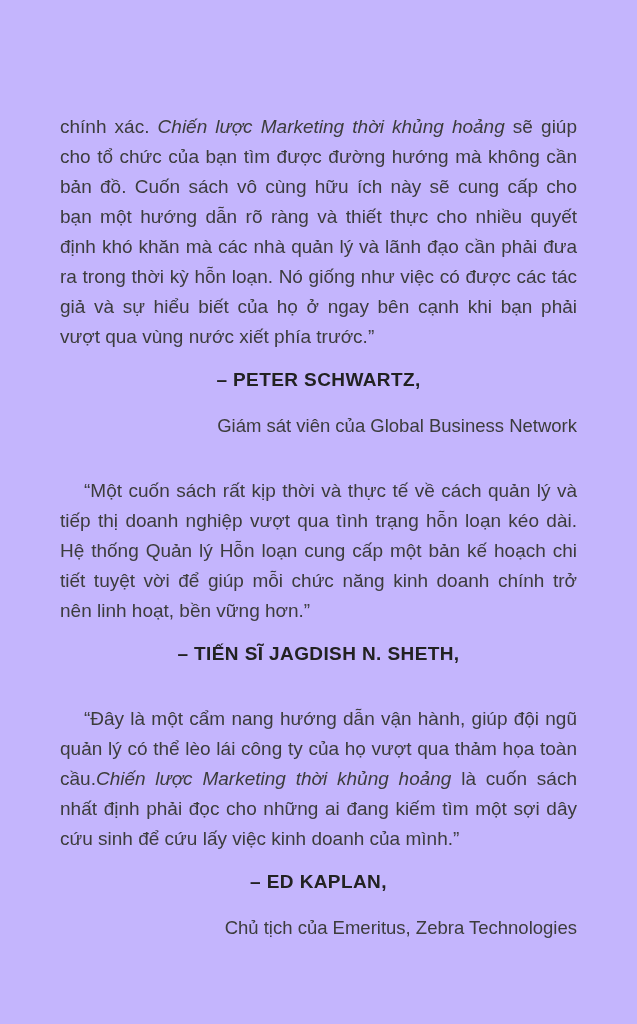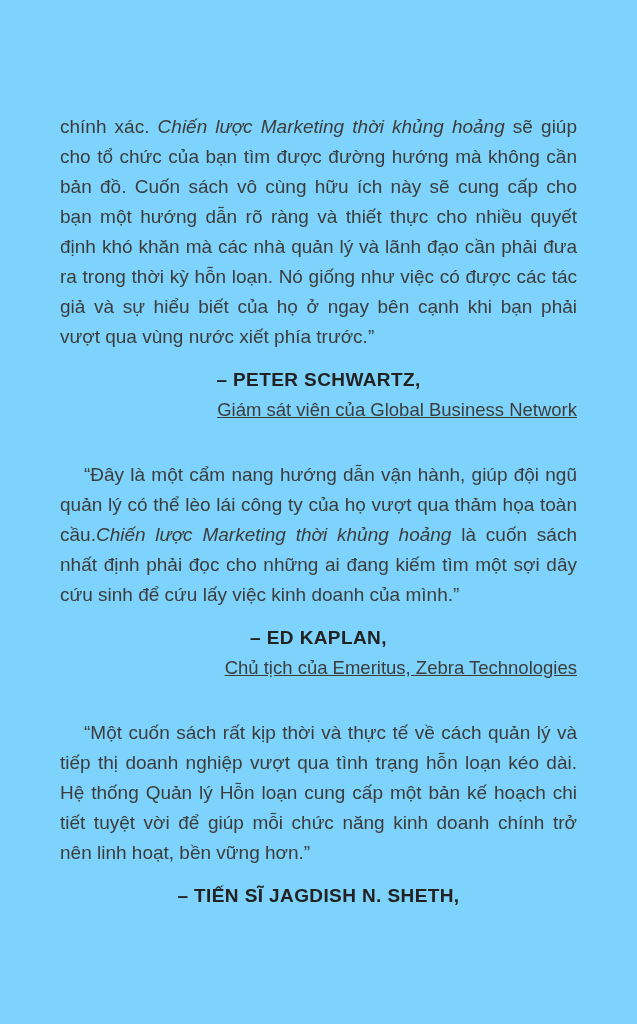--- a/index.html
+++ b/index.html
@@ -5,21 +5,21 @@
   html, body {
     margin: 0;
     padding: 0;
     background: #ffffff;
   }
   .page {
     position: relative;
     width: 637px;
     height: 1024px;
     box-sizing: border-box;
-    background: #7dd3fc;
+    background: #c4b5fd;
     padding: 112px 60px 0 60px;
     font-family: "Liberation Sans", "DejaVu Sans", sans-serif;
     color: #3c3c3c;
     overflow: hidden;
   }
   .testimonial {
     margin: 0 0 36px 0;
   }
   .quote {
     margin: 0;
@@ -37,44 +37,43 @@
   .attribution {
     margin: 14px 0 0 0;
     text-align: center;
     font-weight: bold;
     font-size: 19px;
     line-height: 28px;
     letter-spacing: 0.4px;
     color: #222222;
   }
   .role {
-    margin: 2px 0 0 0;
+    margin: 18px 0 0 0;
     text-align: right;
     font-weight: normal;
     font-size: 18.5px;
     line-height: 28px;
     color: #3c3c3c;
-    text-decoration: underline;
   }
 </style>
 </head>
 <body>
 
 <main class="page">
 
   <section class="testimonial">
     <p class="quote"><span>chính xác. </span><em>Chiến lược Marketing thời khủng hoảng</em><span> sẽ giúp cho tổ chức của bạn tìm được đường hướng mà không cần bản đồ. Cuốn sách vô cùng hữu ích này sẽ cung cấp cho bạn một hướng dẫn rõ ràng và thiết thực cho nhiều quyết định khó khăn mà các nhà quản lý và lãnh đạo cần phải đưa ra trong thời kỳ hỗn loạn. Nó giống như việc có được các tác giả và sự hiểu biết của họ ở ngay bên cạnh khi bạn phải vượt qua vùng nước xiết phía trước.”</span></p>
     <p class="attribution">– PETER SCHWARTZ,</p>
     <p class="role">Giám sát viên của Global Business Network</p>
   </section>
 
   <section class="testimonial">
+    <p class="quote indent"><span>“Một cuốn sách rất kịp thời và thực tế về cách quản lý và tiếp thị doanh nghiệp vượt qua tình trạng hỗn loạn kéo dài. Hệ thống Quản lý Hỗn loạn cung cấp một bản kế hoạch chi tiết tuyệt vời để giúp mỗi chức năng kinh doanh chính trở nên linh hoạt, bền vững hơn.”</span></p>
+    <p class="attribution">– TIẾN SĨ JAGDISH N. SHETH,</p>
+  </section>
+
+  <section class="testimonial">
     <p class="quote indent"><span>“Đây là một cẩm nang hướng dẫn vận hành, giúp đội ngũ quản lý có thể lèo lái công ty của họ vượt qua thảm họa toàn cầu.</span><em>Chiến lược Marketing thời khủng hoảng</em><span> là cuốn sách nhất định phải đọc cho những ai đang kiếm tìm một sợi dây cứu sinh để cứu lấy việc kinh doanh của mình.”</span></p>
     <p class="attribution">– ED KAPLAN,</p>
     <p class="role">Chủ tịch của Emeritus, Zebra Technologies</p>
   </section>
 
-  <section class="testimonial">
-    <p class="quote indent"><span>“Một cuốn sách rất kịp thời và thực tế về cách quản lý và tiếp thị doanh nghiệp vượt qua tình trạng hỗn loạn kéo dài. Hệ thống Quản lý Hỗn loạn cung cấp một bản kế hoạch chi tiết tuyệt vời để giúp mỗi chức năng kinh doanh chính trở nên linh hoạt, bền vững hơn.”</span></p>
-    <p class="attribution">– TIẾN SĨ JAGDISH N. SHETH,</p>
-  </section>
-
 </main>
 
 </body></html>

